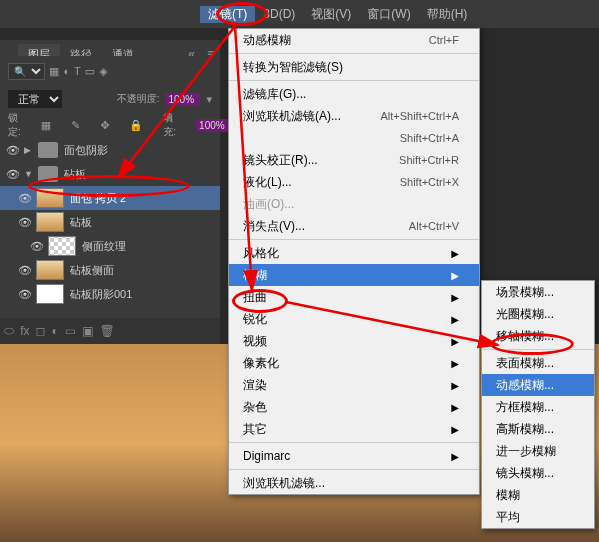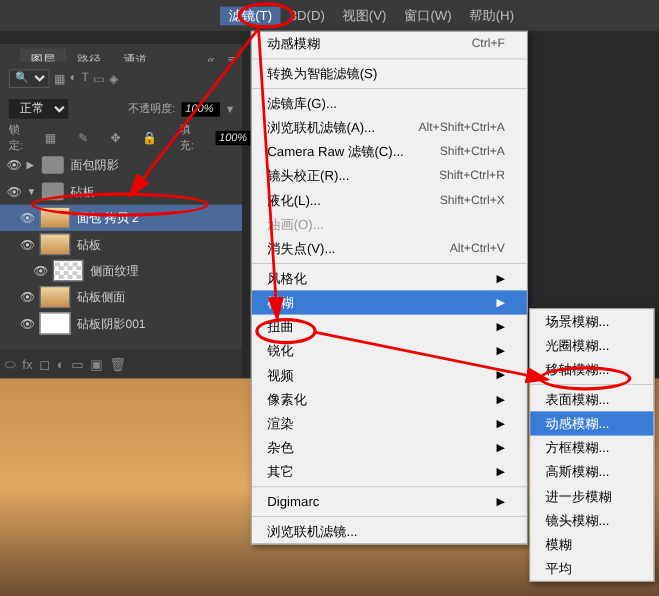--- a/index.html
+++ b/index.html
@@ -15,21 +15,21 @@
     .panel-close { color: #999; font-size: 12px; margin-left: auto; padding: 0 6px; cursor: pointer; }
     .panel-menu { color: #999; font-size: 12px; padding: 0 6px; cursor: pointer; }
     
     .tool-row { background: #3a3a3a; height: 30px; display: flex; align-items: center; padding: 0 8px; position: absolute; top: 56px; left: 0; width: 220px; gap: 4px; }
     .tool-row select { background: #333; color: #ddd; border: 1px solid #555; font-size: 10px; padding: 1px; }
     .tool-icon { color: #999; font-size: 11px; cursor: pointer; }
     
     .mode-row { background: #3a3a3a; height: 26px; display: flex; align-items: center; padding: 0 8px; position: absolute; top: 86px; left: 0; width: 220px; gap: 6px; }
     .mode-select { background: #222; color: #ddd; border: none; font-size: 11px; padding: 2px 6px; }
     .opacity-label { color: #aaa; font-size: 10px; margin-left: auto; }
-    .opacity-val { background: #000000; color: #ddd; border: none; font-size: 10px; padding: 1px 3px; width: 35px; font-style: italic; }
+    .opacity-val { background: #701a75; color: #ddd; border: none; font-size: 10px; padding: 1px 3px; width: 35px; }
     
     .lock-row { background: #3a3a3a; height: 26px; display: flex; align-items: center; padding: 0 8px; position: absolute; top: 112px; left: 0; width: 220px; gap: 20px; }
     .lock-label { color: #aaa; font-size: 10px; }
     
     .layers-panel { background: #3a3a3a; position: absolute; top: 138px; left: 0; width: 220px; height: 180px; overflow: hidden; }
     .layer-row { display: flex; align-items: center; height: 24px; padding: 0 6px; gap: 6px; }
     .layer-row.selected { background: #4a6a9a; }
     .eye { width: 12px; color: #ccc; font-size: 11px; cursor: pointer; }
     .folder-ic { width: 20px; height: 16px; background: #8a8a8a; border-radius: 2px; }
     .thumb { width: 28px; height: 20px; background: #fff; border: 1px solid #777; }
@@ -168,21 +168,20 @@
   </div>
   <div class="menu-sep"></div>
   <div class="menu-item">转换为智能滤镜(S)</div>
   <div class="menu-sep"></div>
   <div class="menu-item">滤镜库(G)...</div>
   <div class="menu-item">
     <span>浏览联机滤镜(A)...</span>
     <span class="shortcut">Alt+Shift+Ctrl+A</span>
   </div>
   <div class="menu-item">
-    <span>Camera Raw 滤镜(C)...</span>
     <span class="shortcut">Shift+Ctrl+A</span>
   </div>
   <div class="menu-item">
     <span>镜头校正(R)...</span>
     <span class="shortcut">Shift+Ctrl+R</span>
   </div>
   <div class="menu-item">
     <span>液化(L)...</span>
     <span class="shortcut">Shift+Ctrl+X</span>
   </div>

